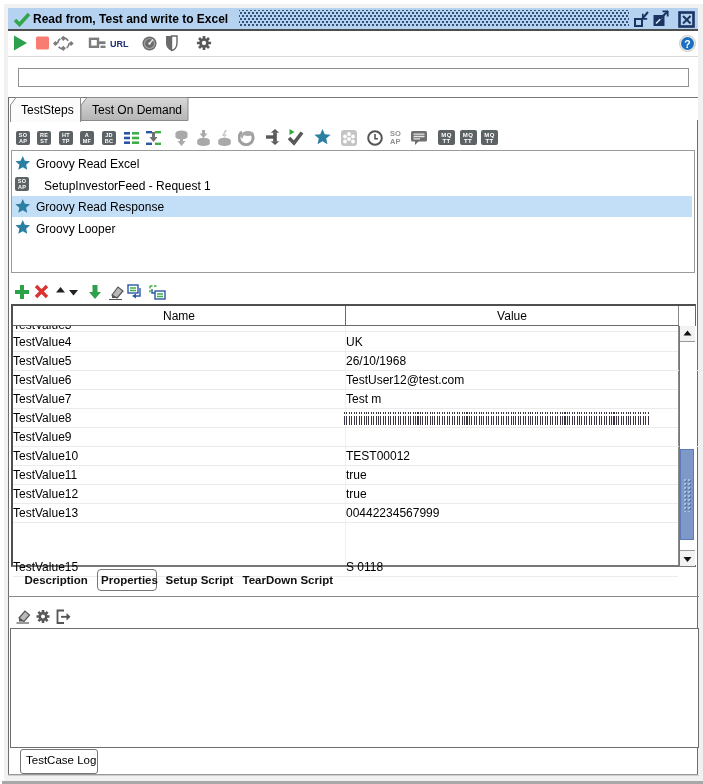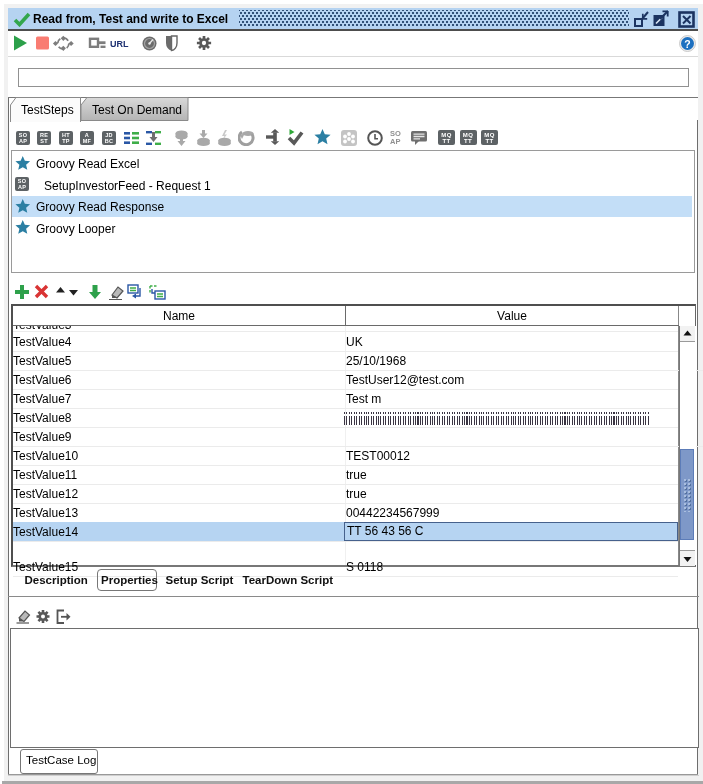--- a/index.html
+++ b/index.html
@@ -314,21 +314,21 @@
     <div class="colsep"></div>
     <div class="tr" style="top:0;height:6px;">
         <div style="position:absolute;left:0px;top:-7px;font-size:12px;">TestValue3</div>
       </div>
     <div class="tr" style="top:6.5px;">
         <div class="td1">TestValue4</div>
         <div class="td2">UK</div>
       </div>
     <div class="tr" style="top:25.5px;padding-left:35px;">
         <div class="td1">TestValue5</div>
-        <div class="td2">25/10/1968</div>
+        <div class="td2">26/10/1968</div>
       </div>
     <div class="tr" style="top:44.5px;">
         <div class="td1">TestValue6</div>
         <div class="td2">TestUser12@test.com</div>
       </div>
     <div class="tr" style="top:63.5px;">
         <div class="td1">TestValue7</div>
         <div class="td2">Test m</div>
       </div>
     <div class="tr" style="top:82.5px;">
@@ -347,26 +347,20 @@
         <div class="td2">true</div>
       </div>
     <div class="tr" style="top:158.5px;">
         <div class="td1">TestValue12</div>
         <div class="td2">true</div>
       </div>
     <div class="tr" style="top:177.5px;">
         <div class="td1">TestValue13</div>
         <div class="td2">00442234567999</div>
       </div>
-    <div class="tr selrow" style="top:196.5px;">
-        <div class="td1">TestValue14</div>
-      <div style="position:absolute;left:331px;top:0;width:334px;height:19px;background:#b6d4f2;border:1.5px solid #46618c;box-sizing:border-box;">
-          <div style="position:absolute;left:2px;top:1.5px;font-size:12px;white-space:nowrap;">TT 56 43 56 C</div>
-        </div>
-    </div>
     <div class="tr" style="top:215.5px;margin-top:16px;">
         <div class="td1">TestValue15</div>
         <div class="td2">S 0118</div>
       </div>
   </div>
 
   <div class="abs" style="left:13px;top:324.5px;width:665.5px;height:1px;background:#6a6a6a;"></div>
 
   <div class="abs sbar"></div>
   <div class="abs" style="left:680px;top:326px;width:15px;height:15px;background:#f2f2f2;border-bottom:1px solid #9a9a9a;">

